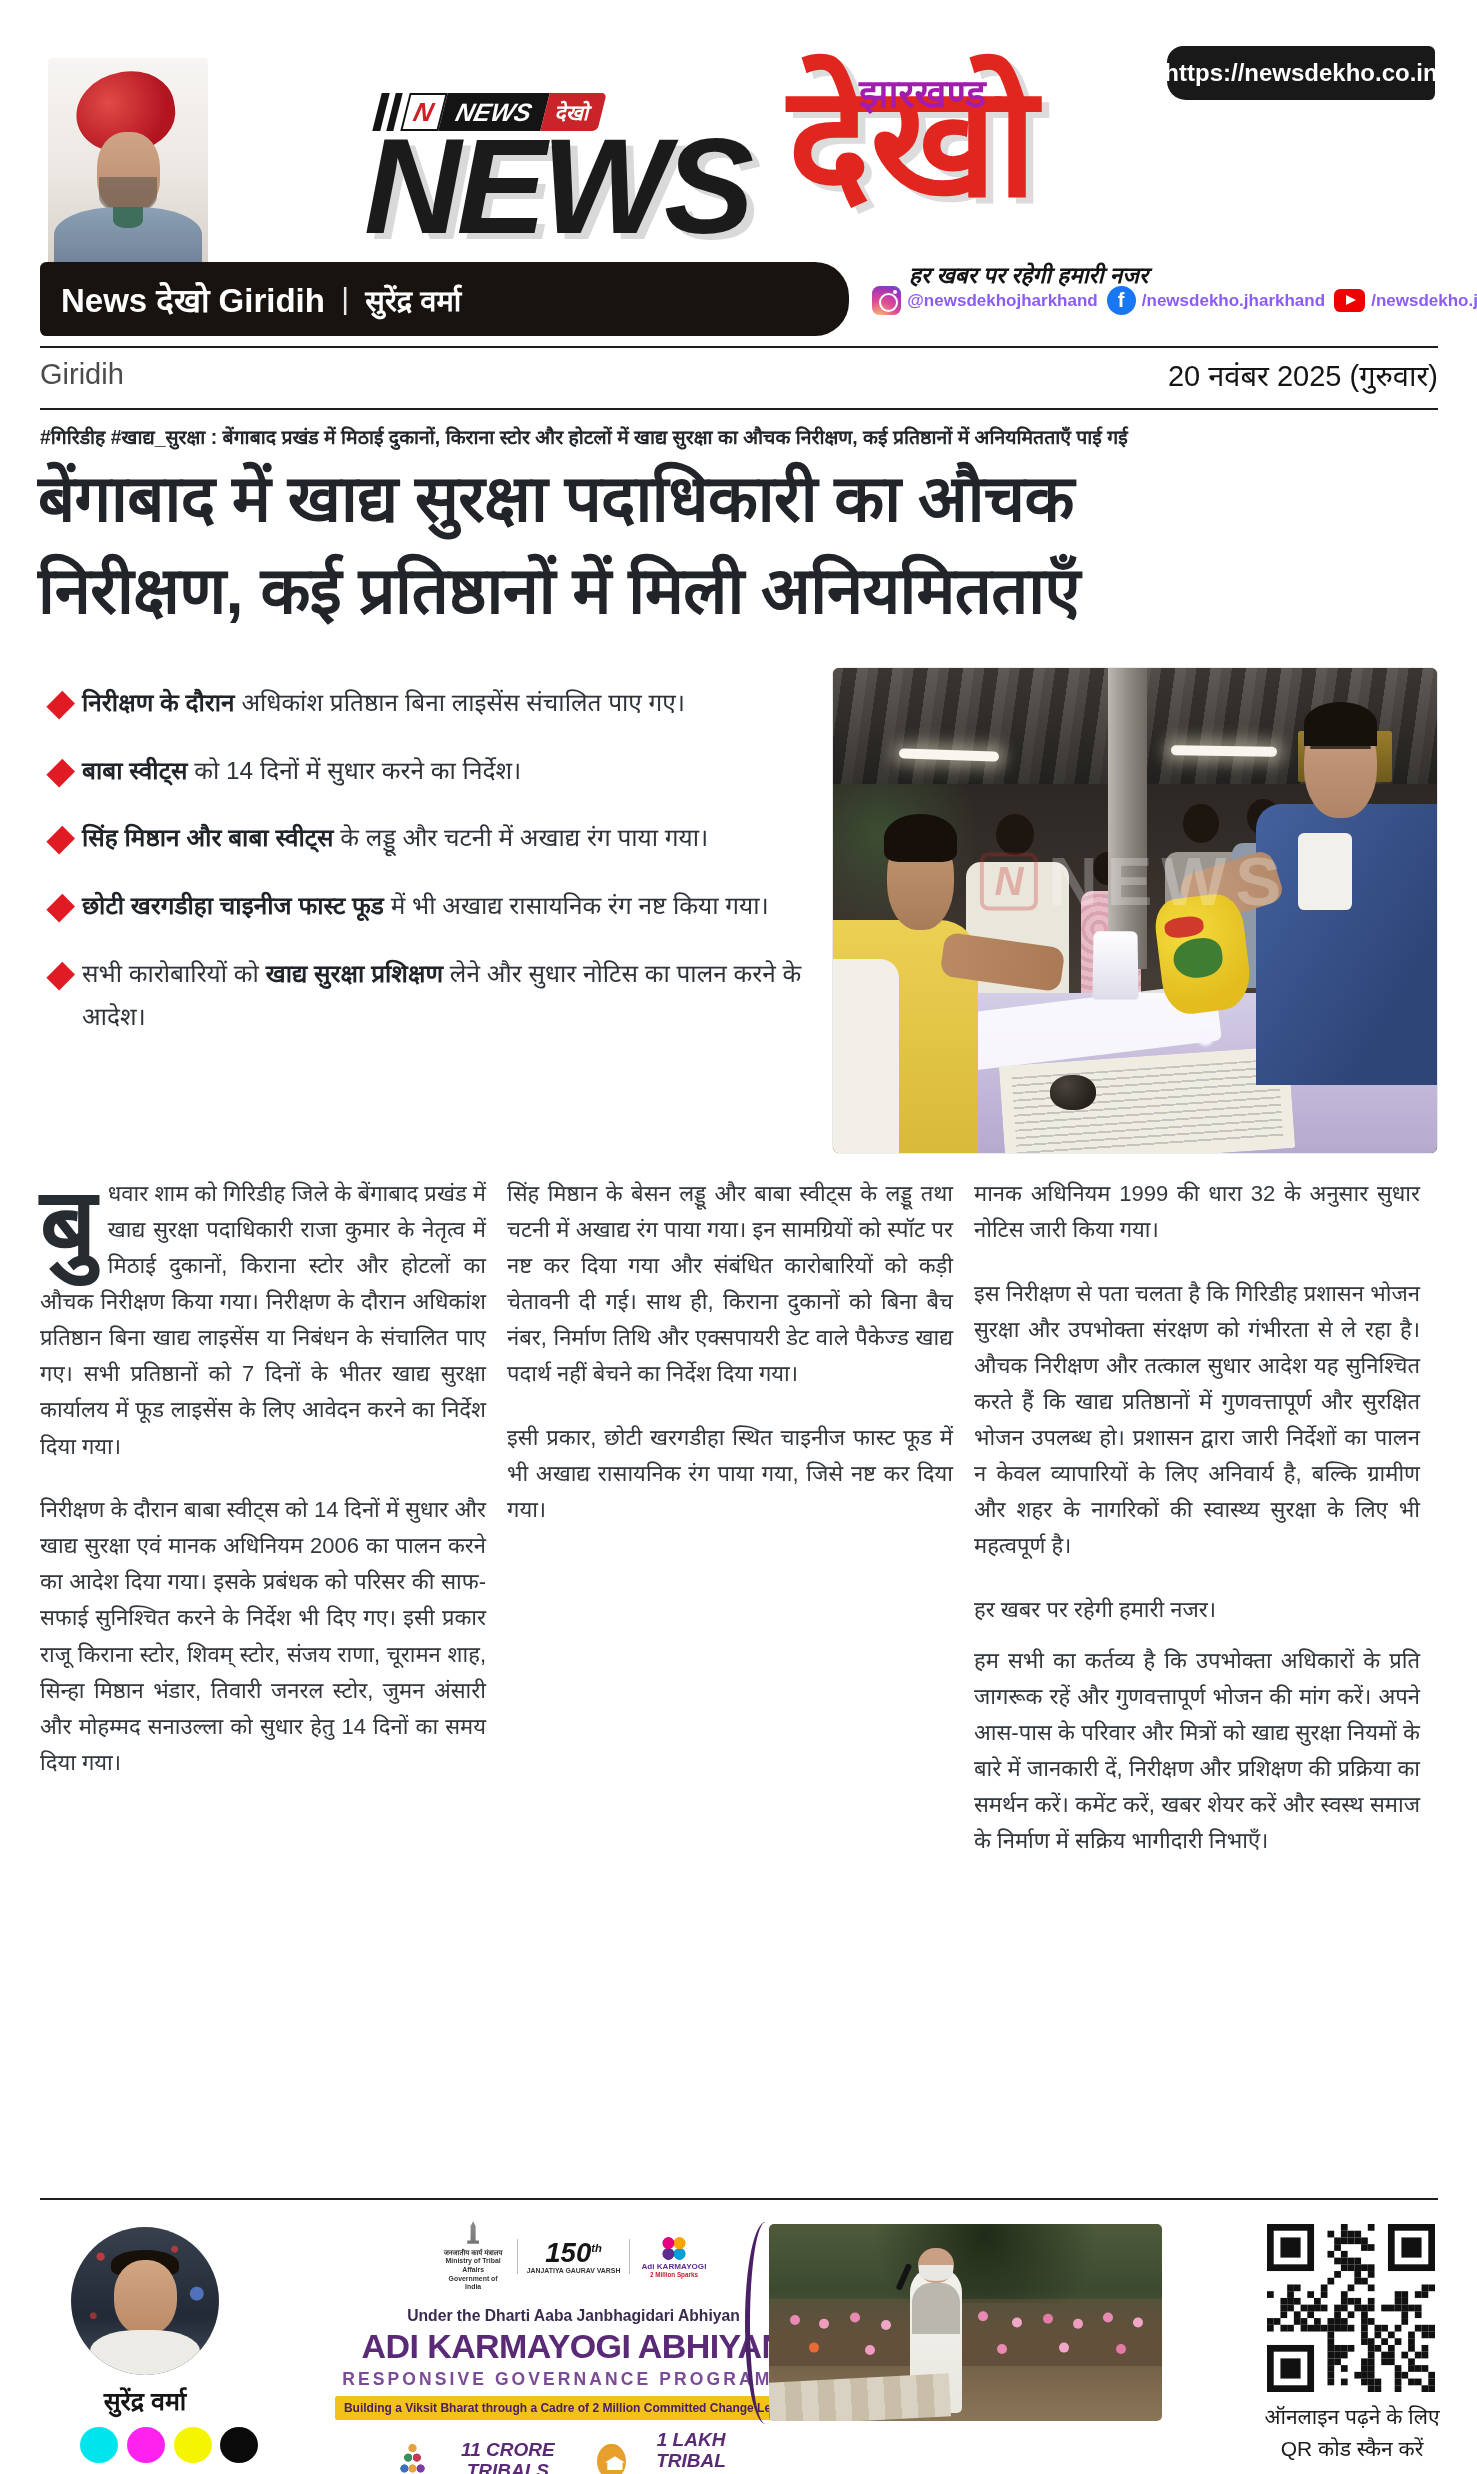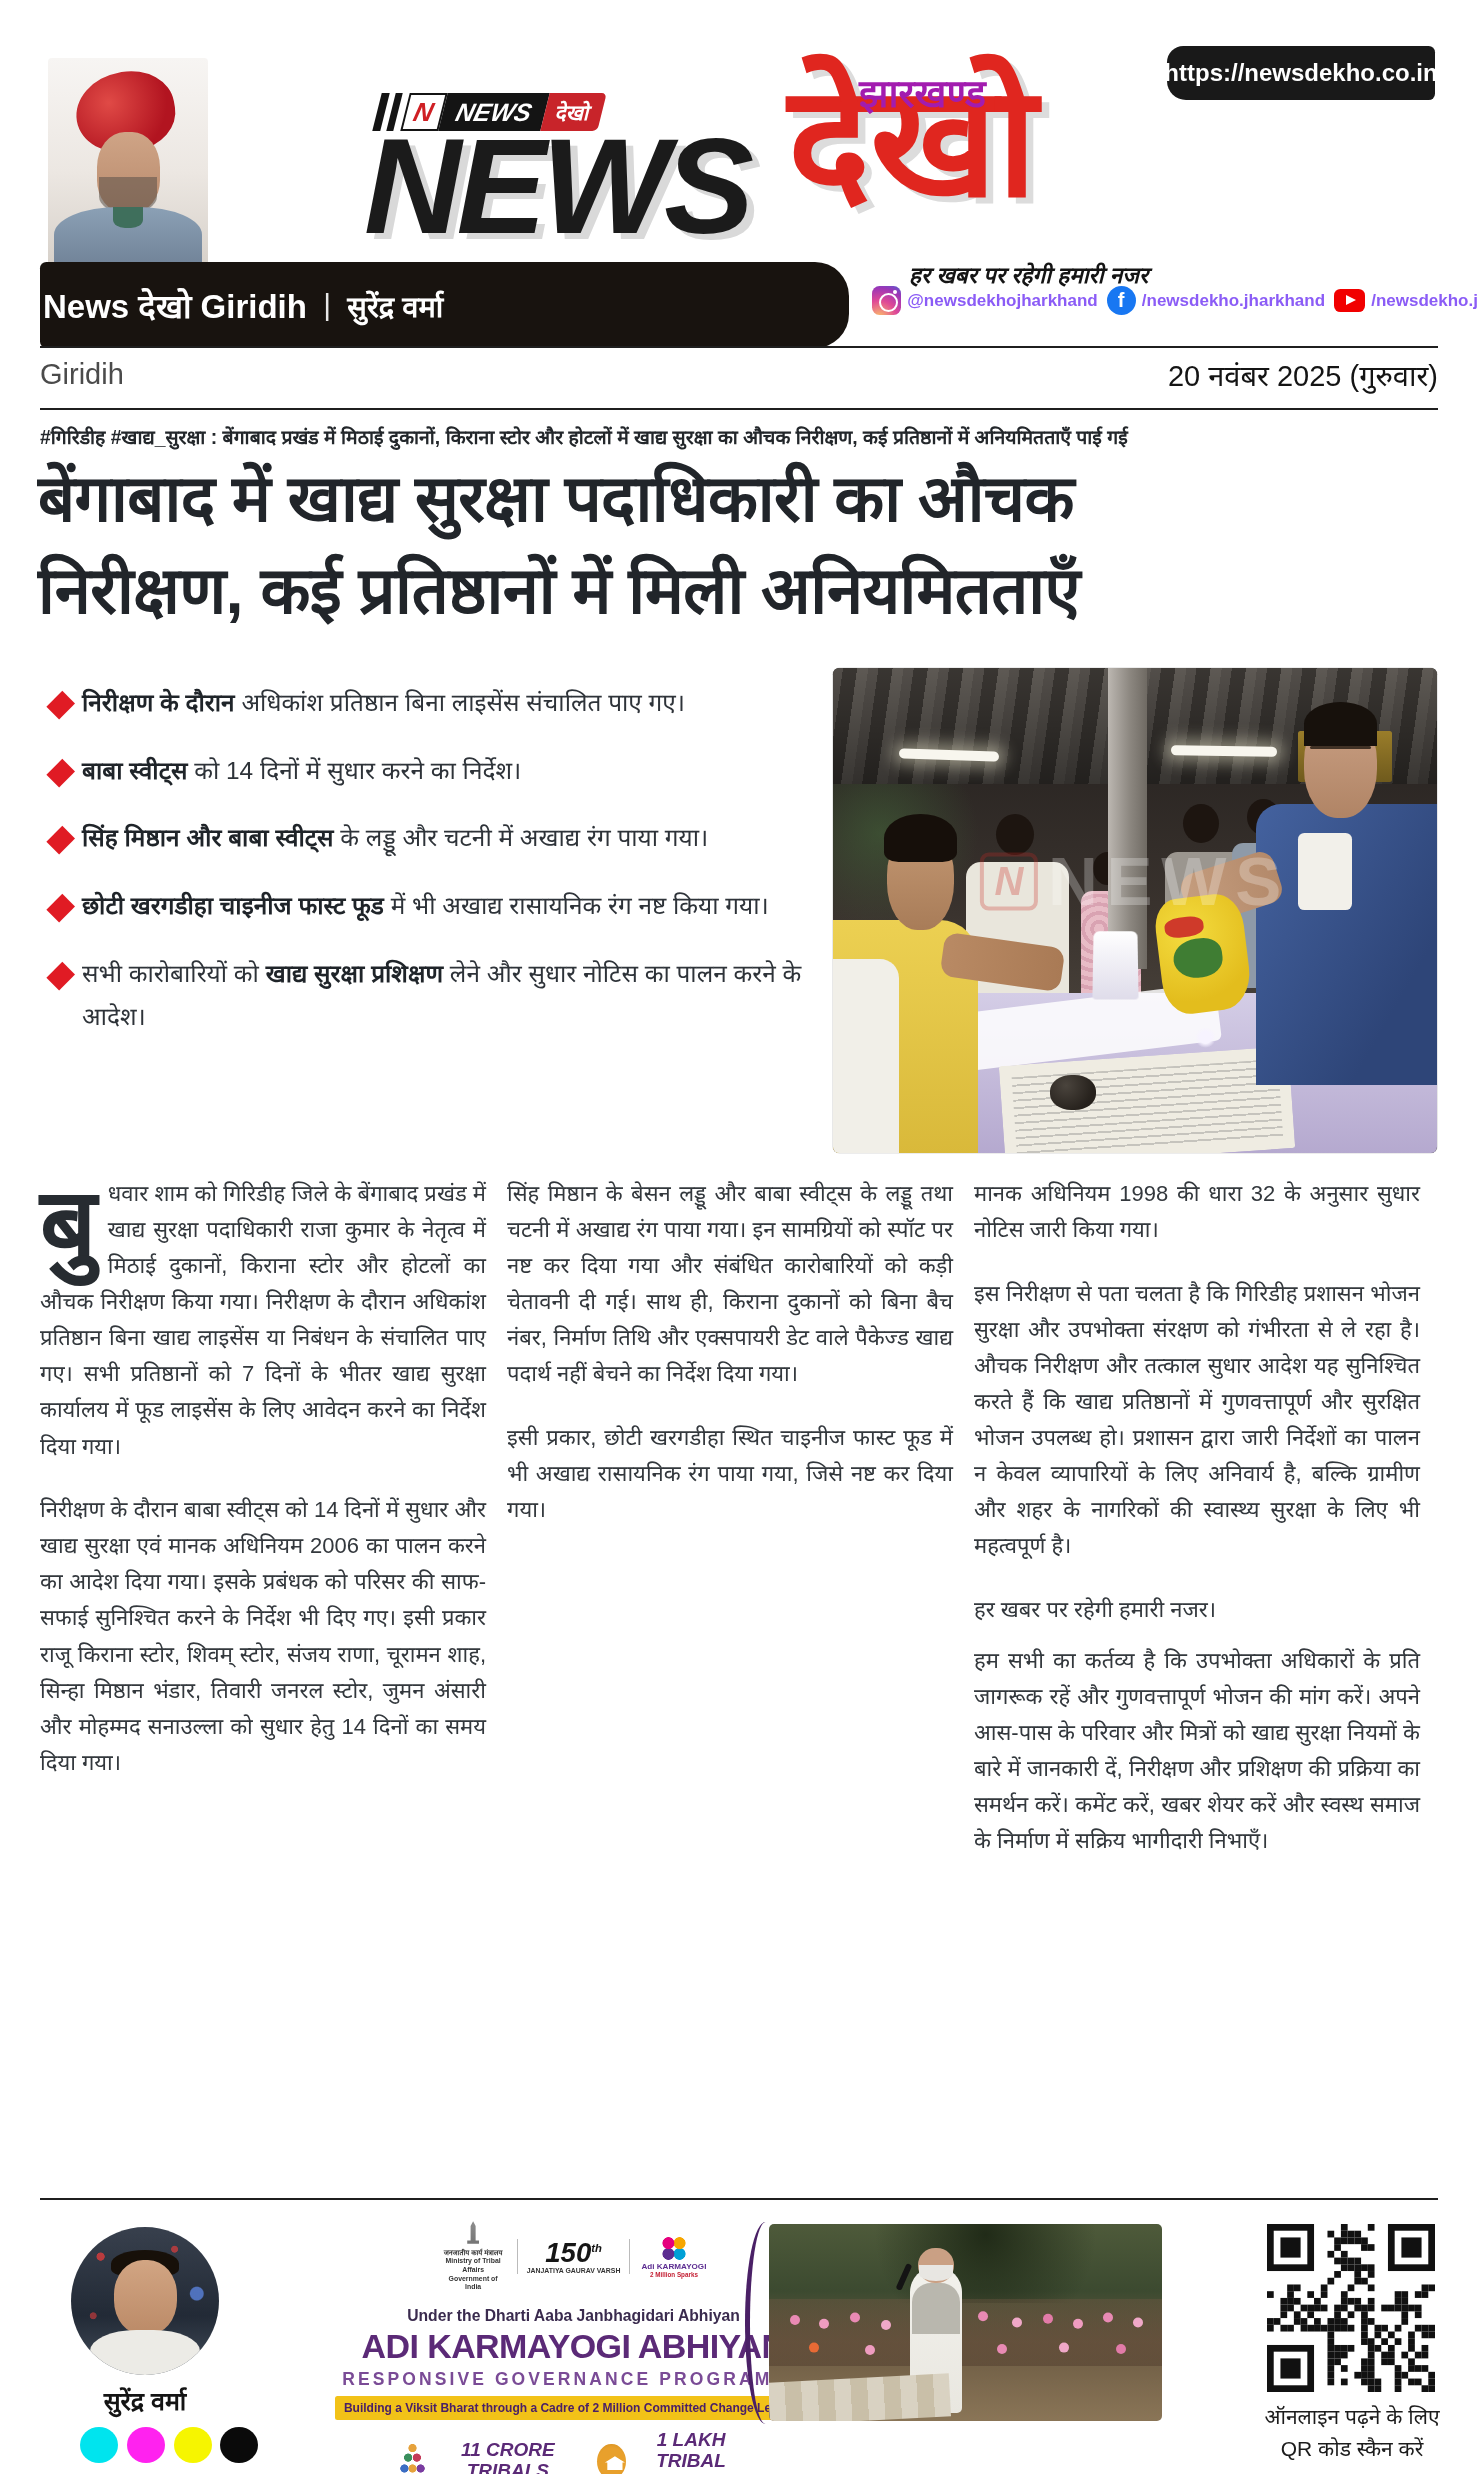--- a/index.html
+++ b/index.html
@@ -35,22 +35,22 @@
     letter-spacing:-5px;color:#1b1b1b;text-shadow:7.5px 6.3px 0 #d9d9d9;
   }
   .logo-dekho{
     position:absolute;left:788px;top:41px;font-size:155px;line-height:1.3;font-weight:800;color:#e0261f;
     text-shadow:7.5px 6.3px 0 #dcdcdc;
   }
   .logo-state{position:absolute;left:859px;top:65px;font-size:39px;font-weight:800;color:#a21caf;z-index:3;}
   .logo-tagline{position:absolute;left:909px;top:259px;font-size:22.5px;font-weight:700;font-style:italic;color:#141414;z-index:3;}
 
   .bureau-bar{
-    position:absolute;left:40px;top:262px;width:809px;height:86px;background:#18130f;
-    border-radius:6.3px 34px 34px 6.3px;display:flex;align-items:center;padding-left:3px;gap:16.3px;color:#fff;
+    position:absolute;left:40px;top:262px;width:809px;height:74px;background:#18130f;
+    border-radius:6.3px 34px 34px 6.3px;display:flex;align-items:center;padding-left:21px;gap:16.3px;color:#fff;
   }
   .bureau-title{font-size:33px;font-weight:800;}
   .bureau-sep{font-size:30px;font-weight:300;color:#e8e8e8;}
   .bureau-reporter{font-size:29px;font-weight:600;}
 
   .socials{position:absolute;left:872px;top:283px;height:35px;display:flex;align-items:center;gap:8.8px;}
   .soc{display:flex;align-items:center;gap:6.3px;}
   .soc-handle{font-size:17px;font-weight:700;color:#8b5cf6;white-space:nowrap;}
   .ig-icon{width:29px;height:29px;border-radius:7.5px;position:relative;background:radial-gradient(circle at 25% 110%,#fdc468 0%,#df4996 45%,#9b36b7 78%,#515ecf 100%);}
   .ig-icon::before{content:"";position:absolute;left:6.9px;top:6.9px;width:15px;height:15px;border:2.5px solid #fff;border-radius:50%;}
@@ -325,21 +325,21 @@
 
   <div class="col col1">
     <p><span class="dropcap">बु</span><span>धवार शाम को गिरिडीह जिले के बेंगाबाद प्रखंड में खाद्य सुरक्षा पदाधिकारी राजा कुमार के नेतृत्व में मिठाई दुकानों, किराना स्टोर और होटलों का औचक निरीक्षण किया गया। निरीक्षण के दौरान अधिकांश प्रतिष्ठान बिना खाद्य लाइसेंस या निबंधन के संचालित पाए गए। सभी प्रतिष्ठानों को 7 दिनों के भीतर खाद्य सुरक्षा कार्यालय में फूड लाइसेंस के लिए आवेदन करने का निर्देश दिया गया।</span></p>
     <p>निरीक्षण के दौरान बाबा स्वीट्स को 14 दिनों में सुधार और खाद्य सुरक्षा एवं मानक अधिनियम 2006 का पालन करने का आदेश दिया गया। इसके प्रबंधक को परिसर की साफ-सफाई सुनिश्चित करने के निर्देश भी दिए गए। इसी प्रकार राजू किराना स्टोर, शिवम् स्टोर, संजय राणा, चूरामन शाह, सिन्हा मिष्ठान भंडार, तिवारी जनरल स्टोर, जुमन अंसारी और मोहम्मद सनाउल्ला को सुधार हेतु 14 दिनों का समय दिया गया।</p>
   </div>
   <div class="col col2">
     <p>सिंह मिष्ठान के बेसन लड्डू और बाबा स्वीट्स के लड्डू तथा चटनी में अखाद्य रंग पाया गया। इन सामग्रियों को स्पॉट पर नष्ट कर दिया गया और संबंधित कारोबारियों को कड़ी चेतावनी दी गई। साथ ही, किराना दुकानों को बिना बैच नंबर, निर्माण तिथि और एक्सपायरी डेट वाले पैकेज्ड खाद्य पदार्थ नहीं बेचने का निर्देश दिया गया।</p>
     <p>इसी प्रकार, छोटी खरगडीहा स्थित चाइनीज फास्ट फूड में भी अखाद्य रासायनिक रंग पाया गया, जिसे नष्ट कर दिया गया।</p>
   </div>
   <div class="col col3">
-    <p>मानक अधिनियम 1998 की धारा 32 के अनुसार सुधार नोटिस जारी किया गया।</p>
+    <p>मानक अधिनियम 1999 की धारा 32 के अनुसार सुधार नोटिस जारी किया गया।</p>
     <p>इस निरीक्षण से पता चलता है कि गिरिडीह प्रशासन भोजन सुरक्षा और उपभोक्ता संरक्षण को गंभीरता से ले रहा है। औचक निरीक्षण और तत्काल सुधार आदेश यह सुनिश्चित करते हैं कि खाद्य प्रतिष्ठानों में गुणवत्तापूर्ण और सुरक्षित भोजन उपलब्ध हो। प्रशासन द्वारा जारी निर्देशों का पालन न केवल व्यापारियों के लिए अनिवार्य है, बल्कि ग्रामीण और शहर के नागरिकों की स्वास्थ्य सुरक्षा के लिए भी महत्वपूर्ण है।</p>
     <p style="margin-bottom:15px;">हर खबर पर रहेगी हमारी नजर।</p>
     <p>हम सभी का कर्तव्य है कि उपभोक्ता अधिकारों के प्रति जागरूक रहें और गुणवत्तापूर्ण भोजन की मांग करें। अपने आस-पास के परिवार और मित्रों को खाद्य सुरक्षा नियमों के बारे में जानकारी दें, निरीक्षण और प्रशिक्षण की प्रक्रिया का समर्थन करें। कमेंट करें, खबर शेयर करें और स्वस्थ समाज के निर्माण में सक्रिय भागीदारी निभाएँ।</p>
   </div>
 
   <div class="rule rule3"></div>
 
   <div class="f-reporter-pic">
     <div class="frp-hair"></div>
     <div class="frp-face"></div>

